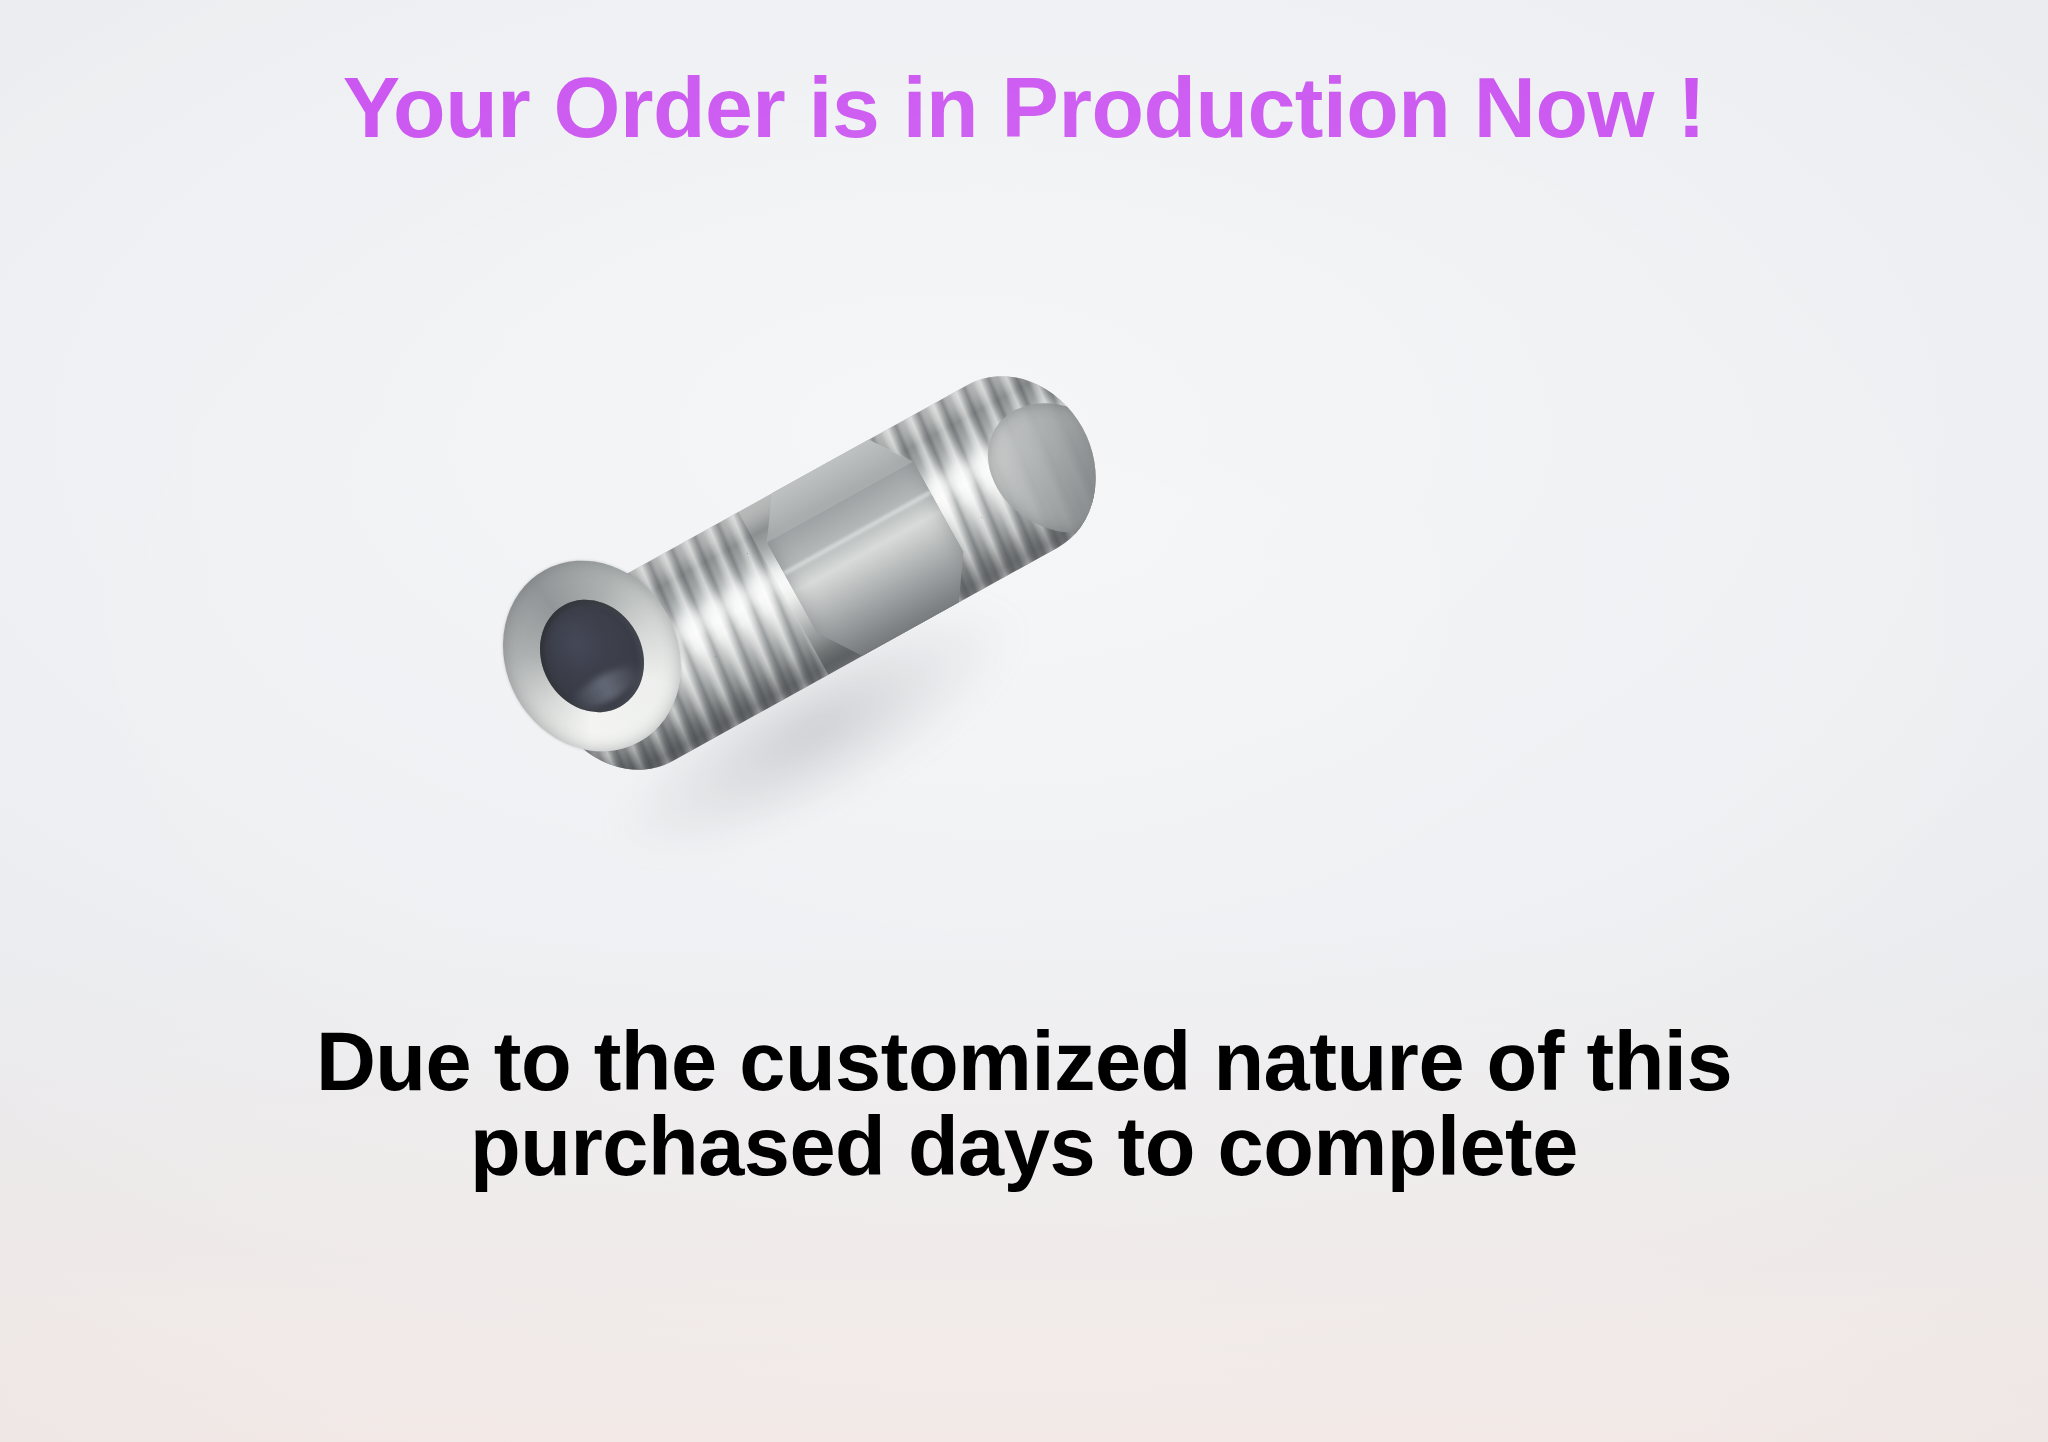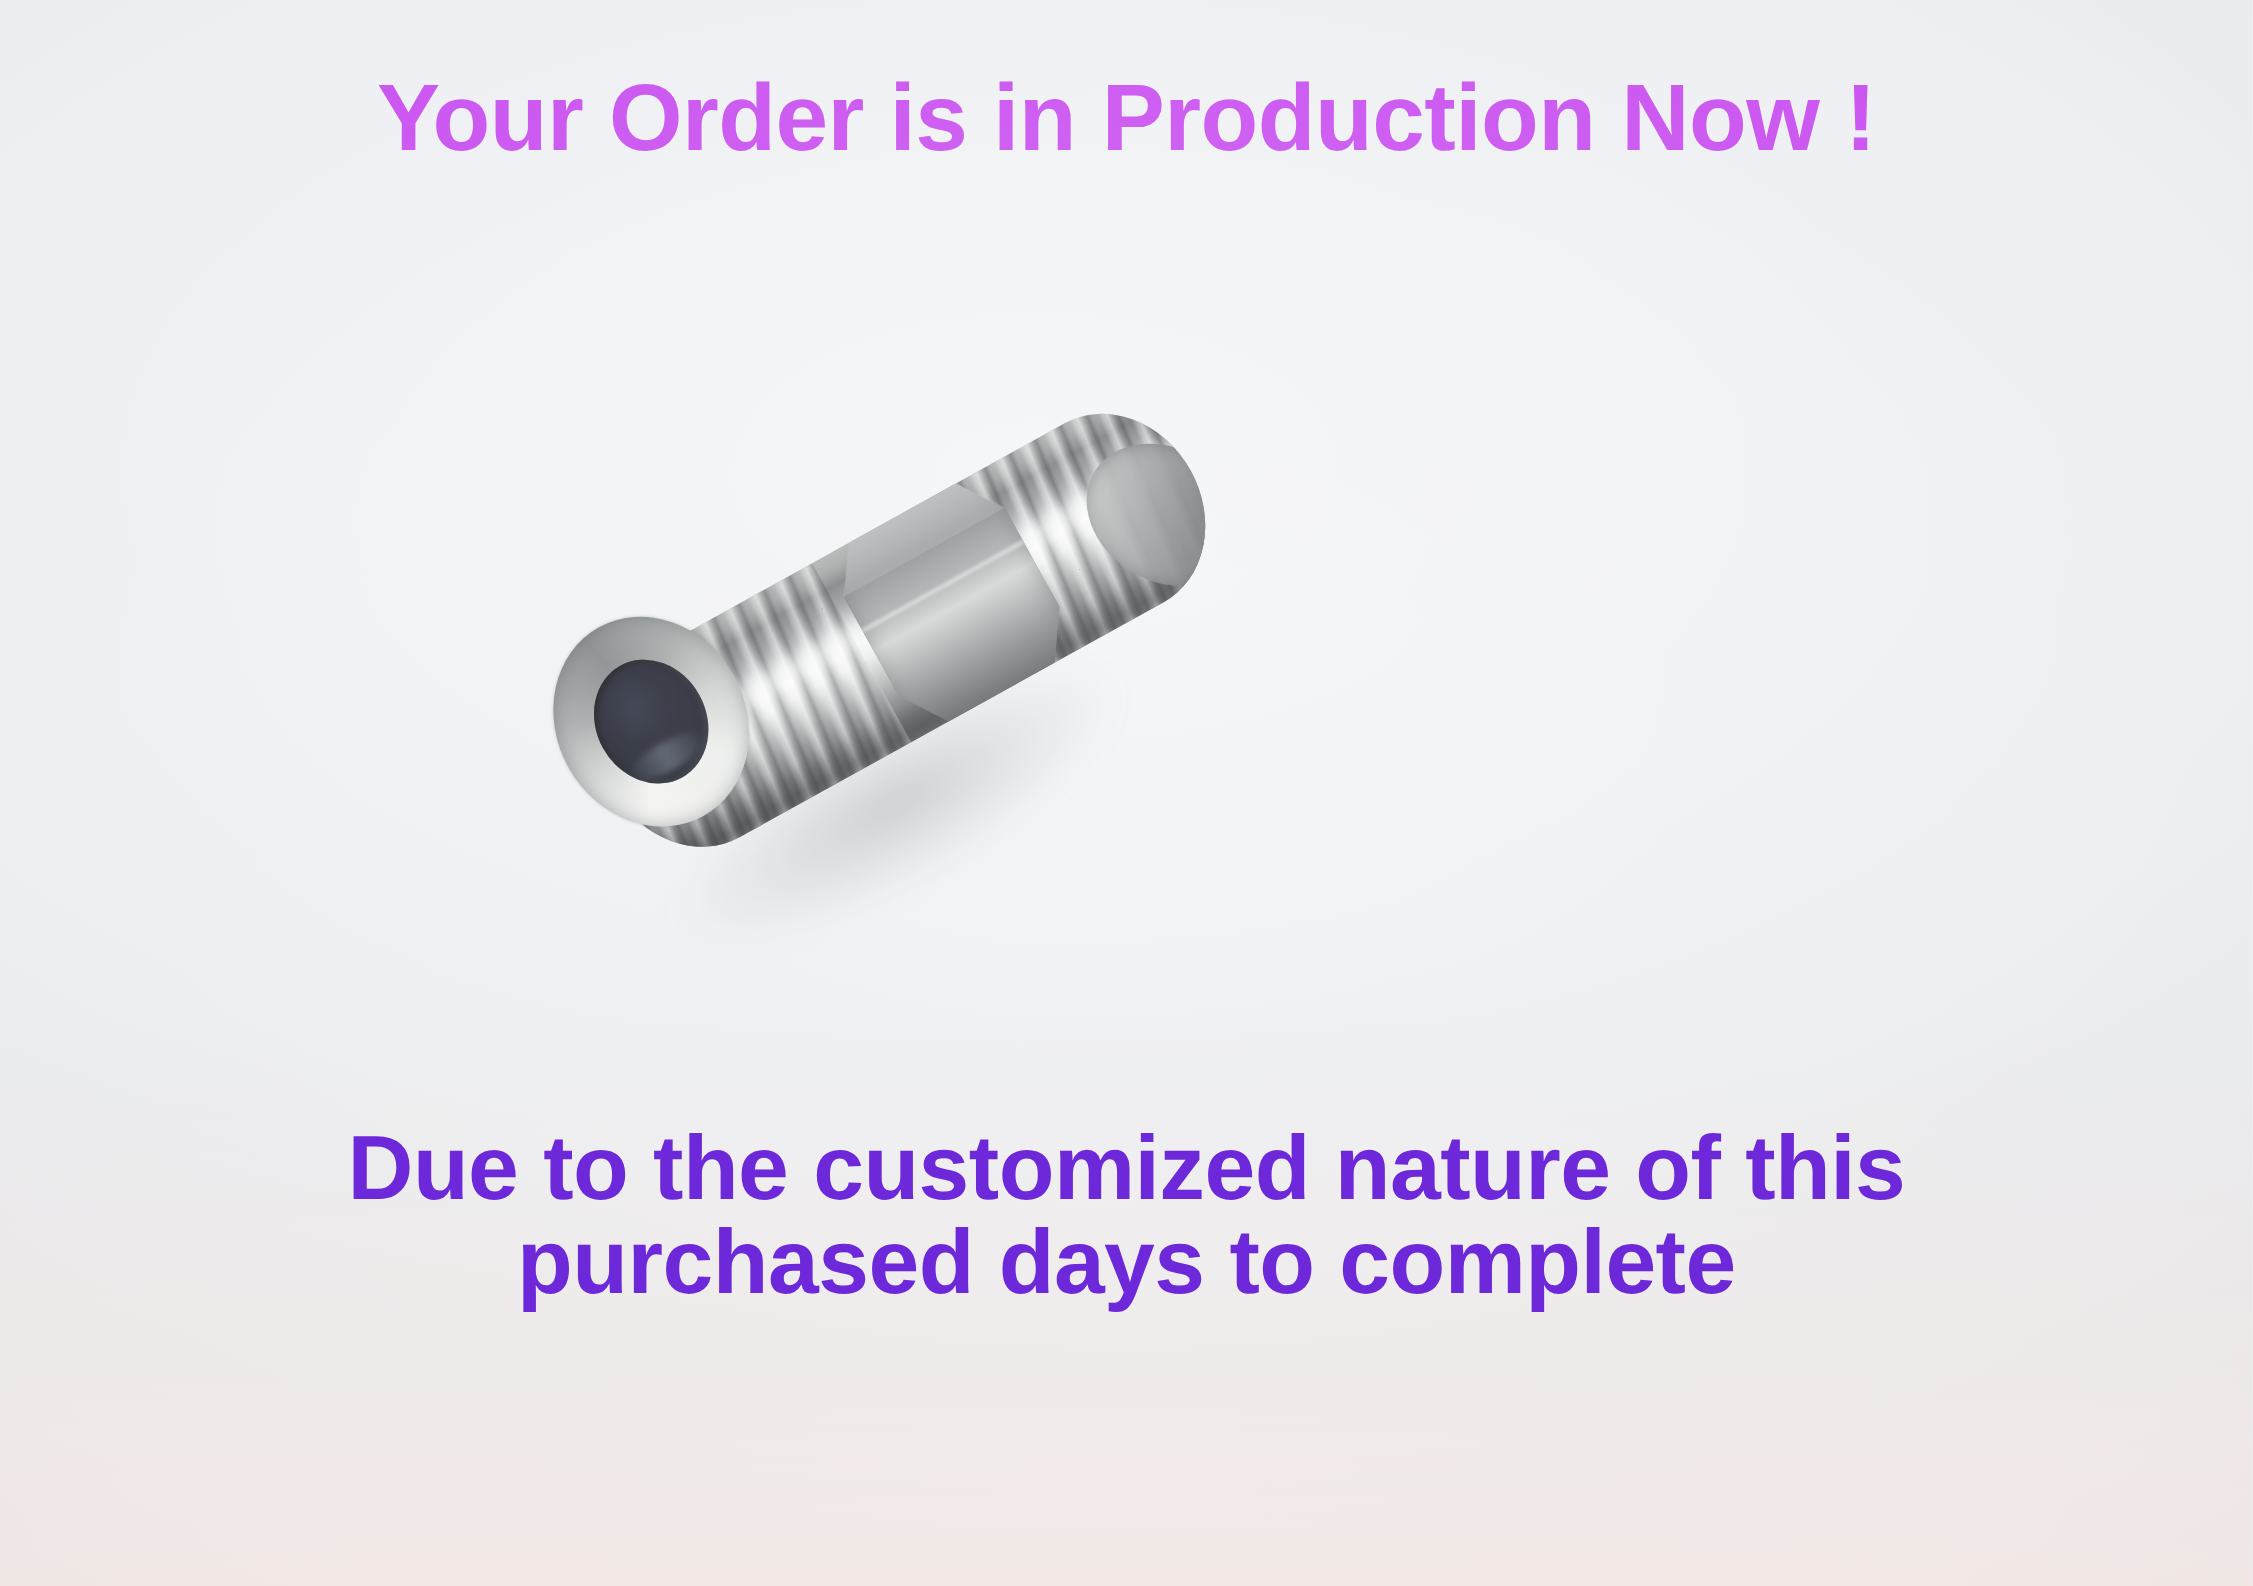--- a/index.html
+++ b/index.html
@@ -53,21 +53,21 @@
   
   .msg {
     position: absolute;
     left: 0;
     top: 1020px;
     width: 2048px;
     text-align: center;
     font-size: 83px;
     line-height: 1.02;
     font-weight: bold;
-    color: #6d28d9;
+    color: #000000;
     letter-spacing: -0.5px;
   }
   .msg .ln { display: block; white-space: nowrap; }
 
   
   #nipple {
     position: absolute;
     left: 480px;
     top: 330px;
     width: 680px;

